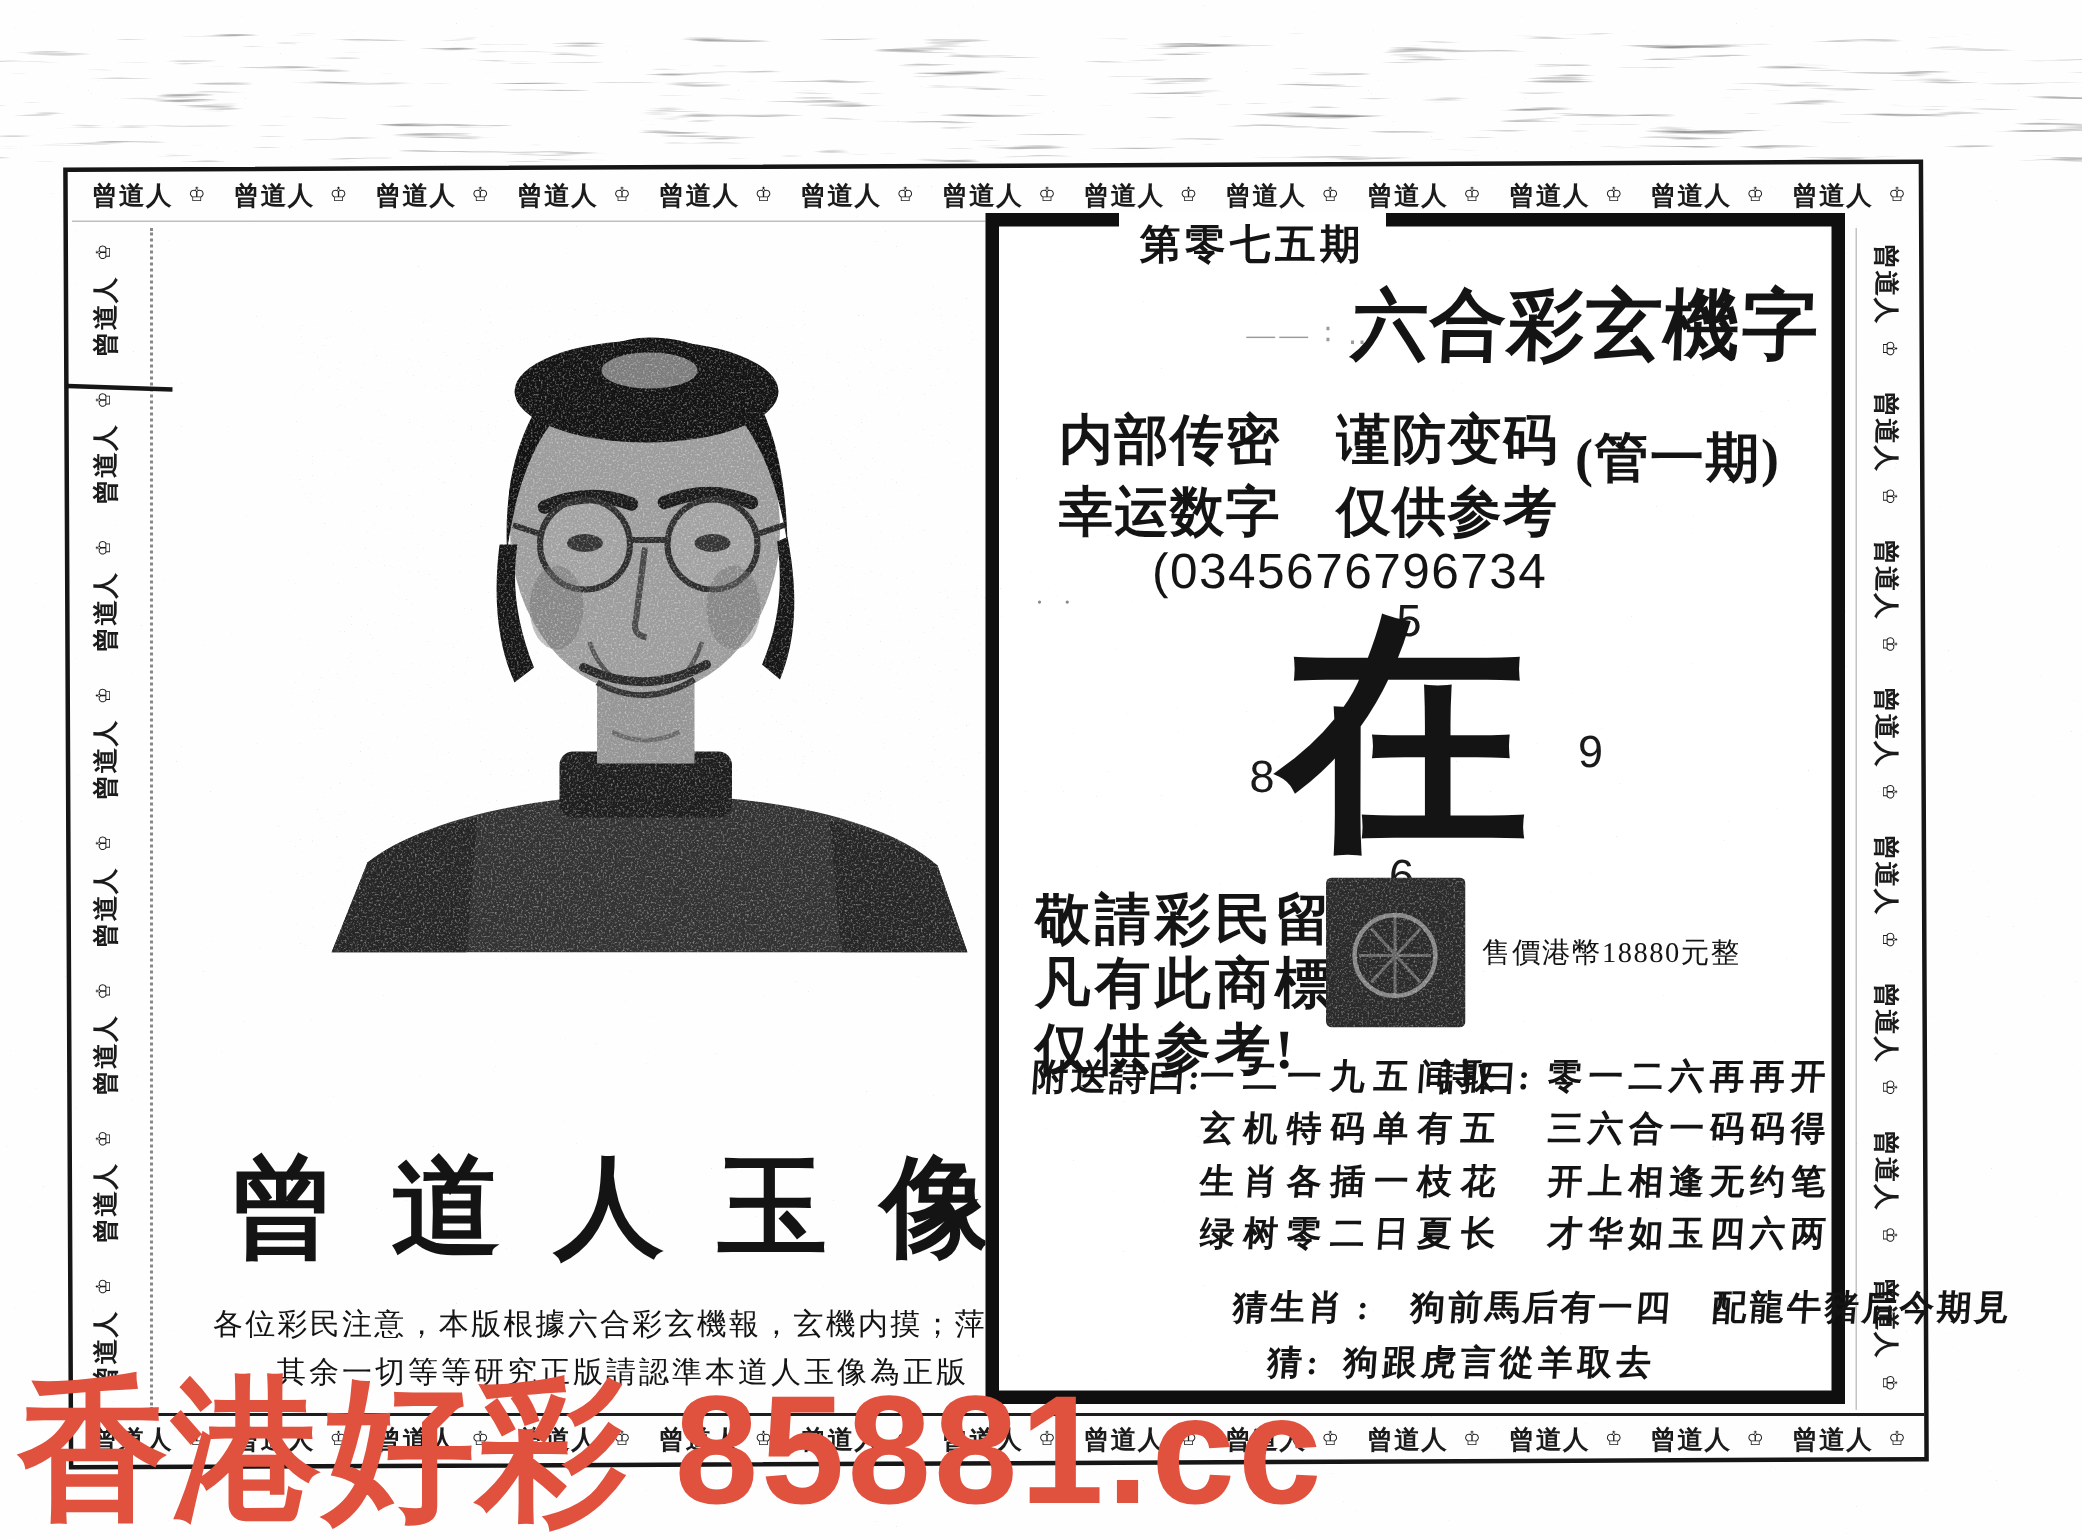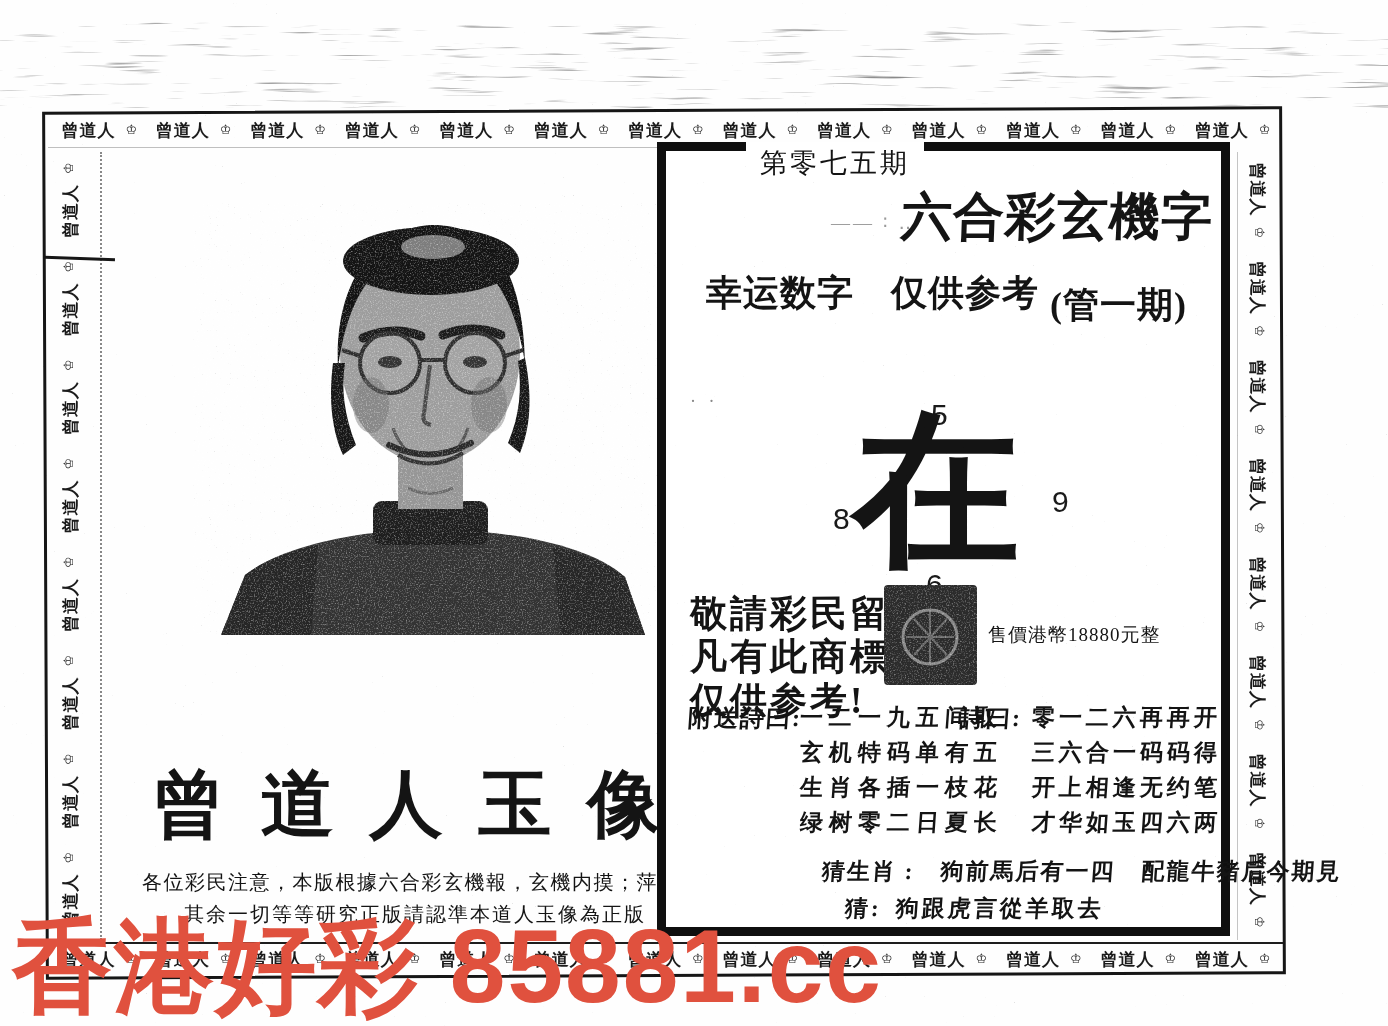--- a/index.html
+++ b/index.html
@@ -42,21 +42,21 @@
     font-size:73px; font-weight:800; line-height:1; letter-spacing:0; }
   .note1 { position:absolute; left:142px; top:869px; font-size:20px; letter-spacing:1.5px; }
   .note2 { position:absolute; left:172px; top:901px; font-size:20px; letter-spacing:2px;margin-left:12px; }
 
   
   .panel { position:absolute; left:657px; top:142px; width:573px; height:794px;
     border:9px solid #0f0f0f; background:#fff; }
   .panel > * { position:absolute; }
   .issue { left:80px; top:-9px; width:178px; height:42px; background:#fff; z-index:2;
     display:flex; align-items:center; justify-content:center;
-    font-size:27px; font-weight:400; letter-spacing:3px; }
+    font-size:27px; font-weight:700; letter-spacing:3px; }
   .faint1 { left:165px; top:60px; color:#9a9a9a; font-size:19px; letter-spacing:3px; }
   .faint2 { left:24px; top:240px; color:#8a8a8a; font-size:18px; letter-spacing:4px; }
   .ptitle { right:8px; top:32px; font-size:51px; font-weight:800; letter-spacing:1px;
     transform:skewX(-2deg); }
   .warn { left:40px; top:118px; font-size:36px; font-weight:700; letter-spacing:1px;
     line-height:1.33; font-family:"Liberation Sans", sans-serif; }
   .scope { right:34px; top:130px; font-size:36px; letter-spacing:1px;font-weight:bold; }
   .code { left:102px; top:211px; font-size:33px; letter-spacing:1px;
     font-family:"Liberation Sans", sans-serif; }
   .lucky { font-size:30px; font-family:"Liberation Sans", sans-serif; color:#1a1a1a; }
@@ -356,23 +356,25 @@
 </div>
 <div class="note1">各位彩民注意，本版根據六合彩玄機報，玄機内摸；萍果報</div>
 <div class="note2">其余一切等等研究正版請認準本道人玉像為正版</div>
 
 <div class="panel">
   <div class="issue">第零七五期</div>
   <div class="faint1">—— ∶ ‥</div>
   <div class="faint2">· ·</div>
   <div class="ptitle">六合彩玄機字</div>
   <div class="warn">
+    <div>内部传密　谨防变码</div>
     <div>幸运数字　仅供参考</div>
   </div>
   <div class="scope">(管一期)</div>
+  <div class="code">(0345676796734</div>
   <div class="lucky n-top">5</div>
   <div class="lucky n-left">8</div>
   <div class="lucky n-right">9</div>
   <div class="lucky n-bottom">6</div>
   <div class="mainchar">在</div>
   <div class="notice">
     <div>敬請彩民留意</div>
     <div>凡有此商標的</div>
     <div>仅供参考!</div>
   </div>

